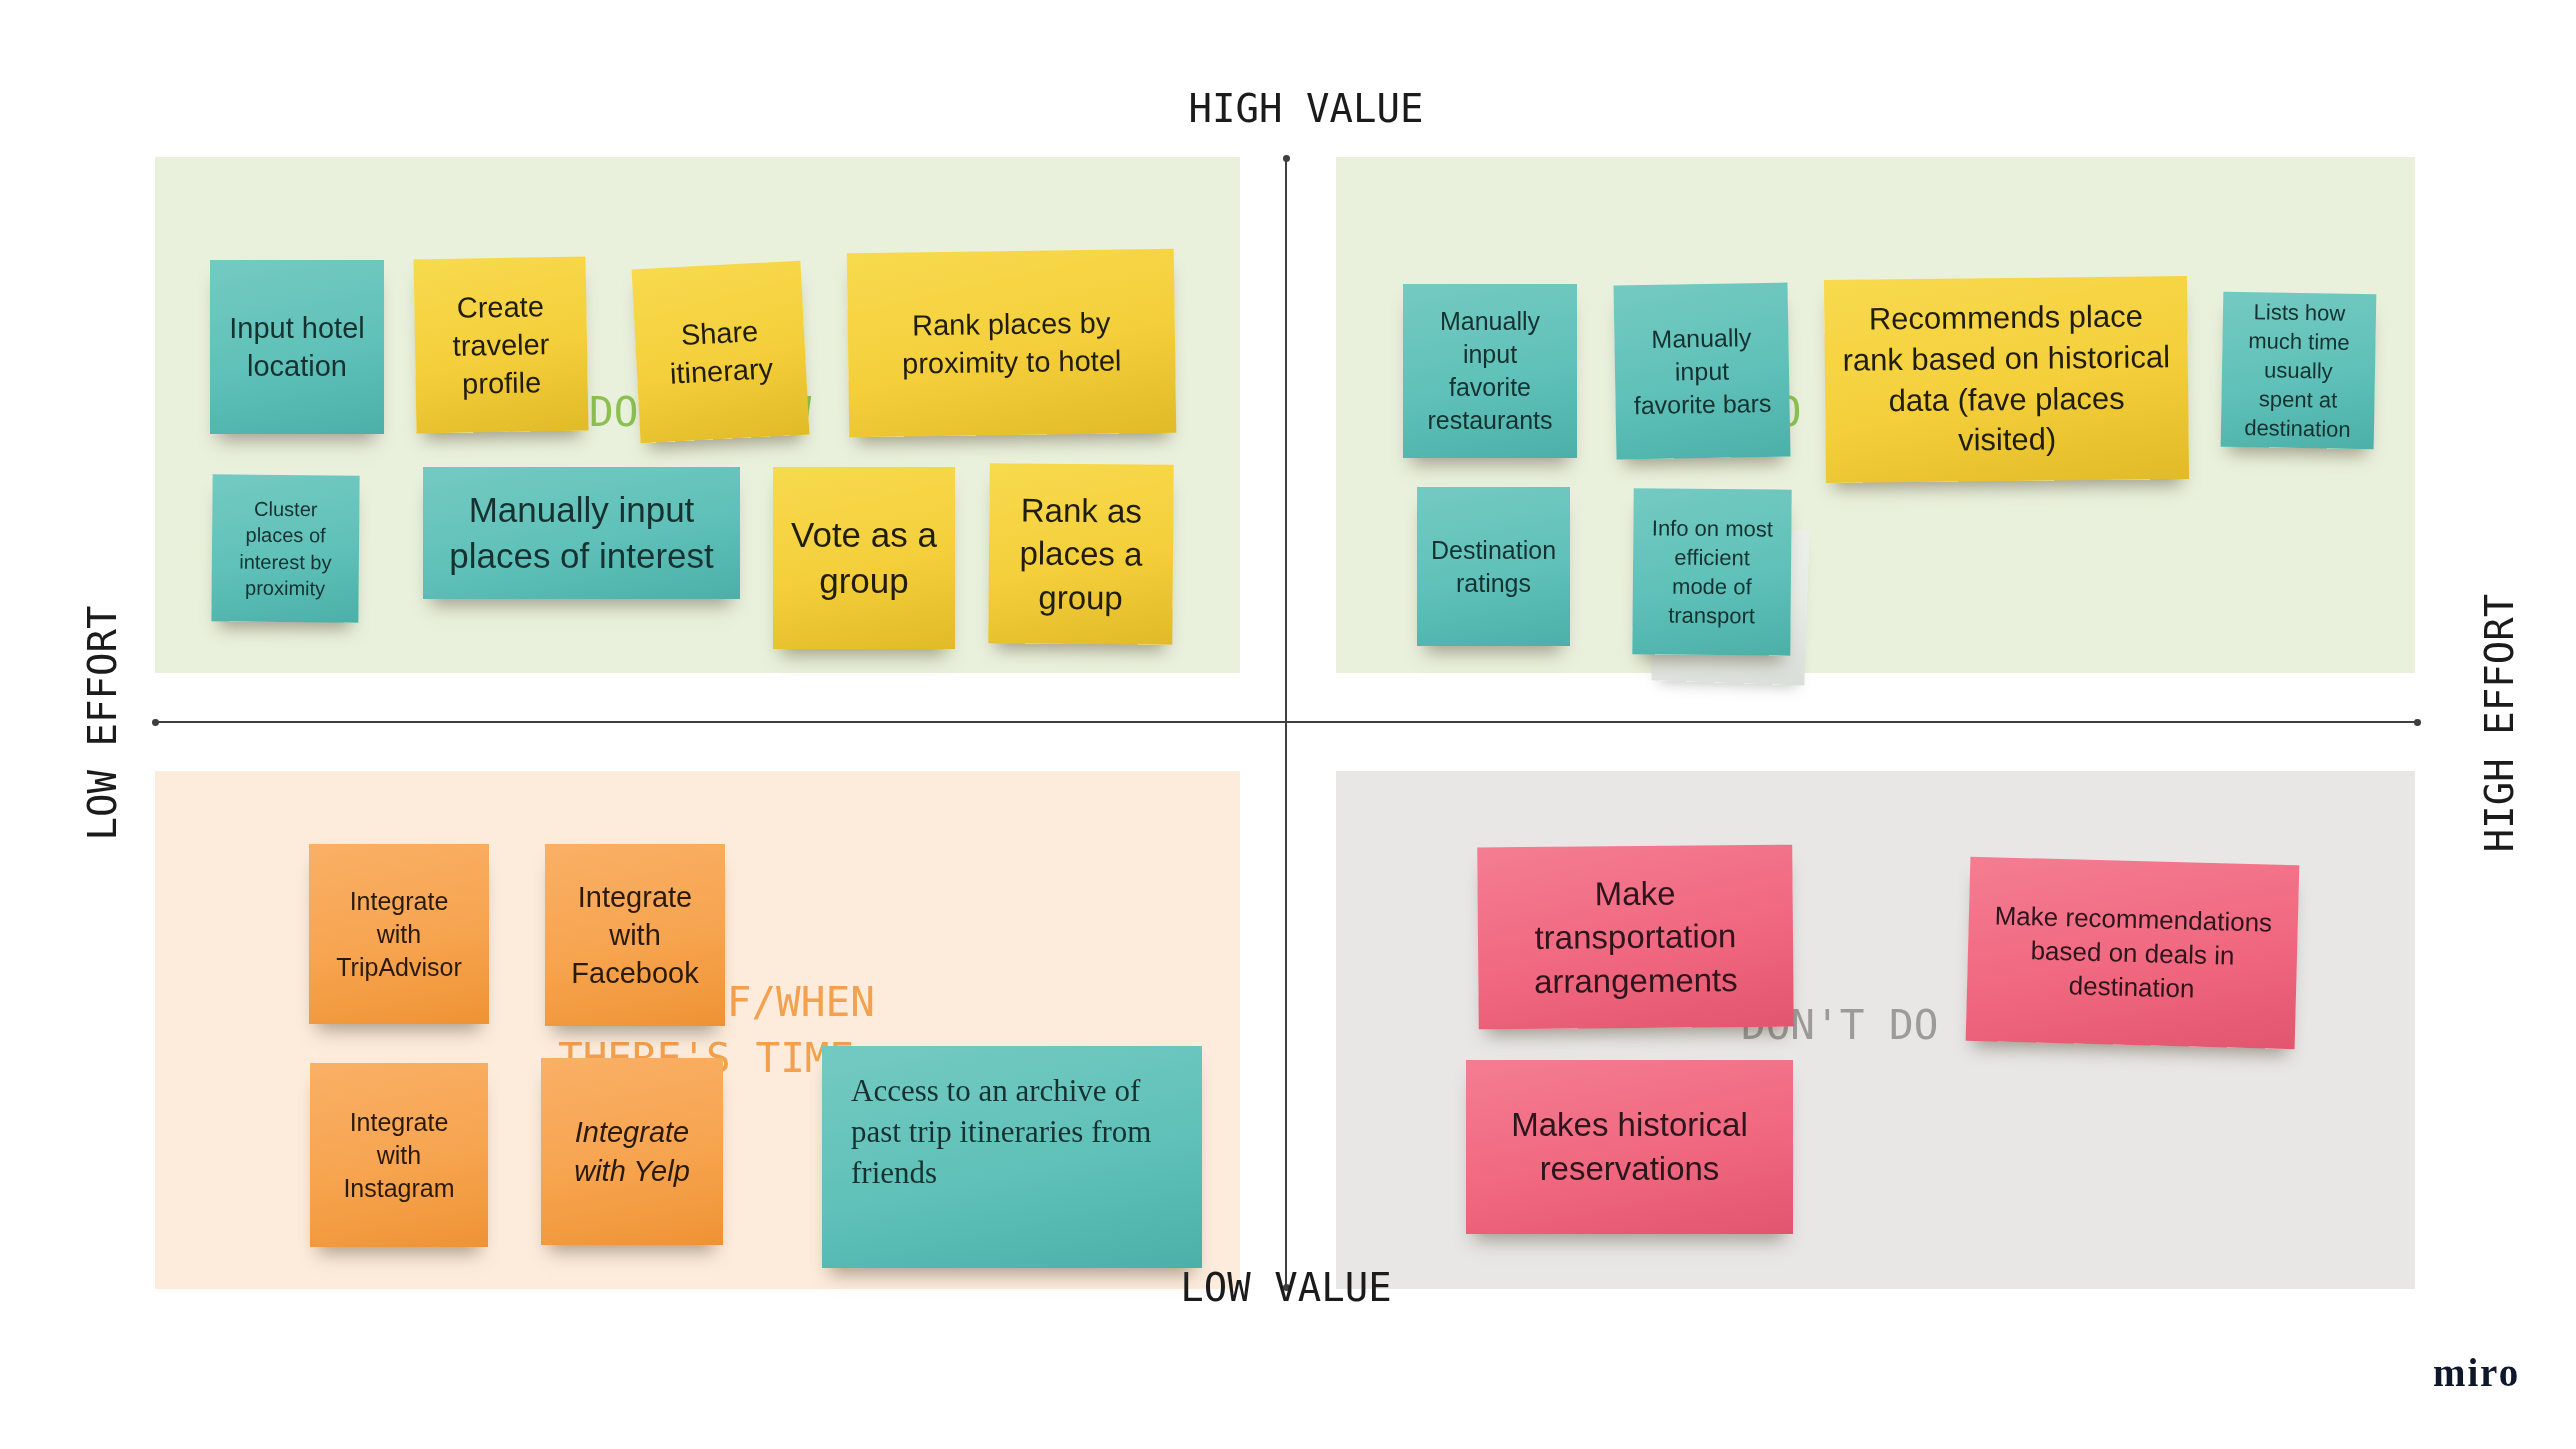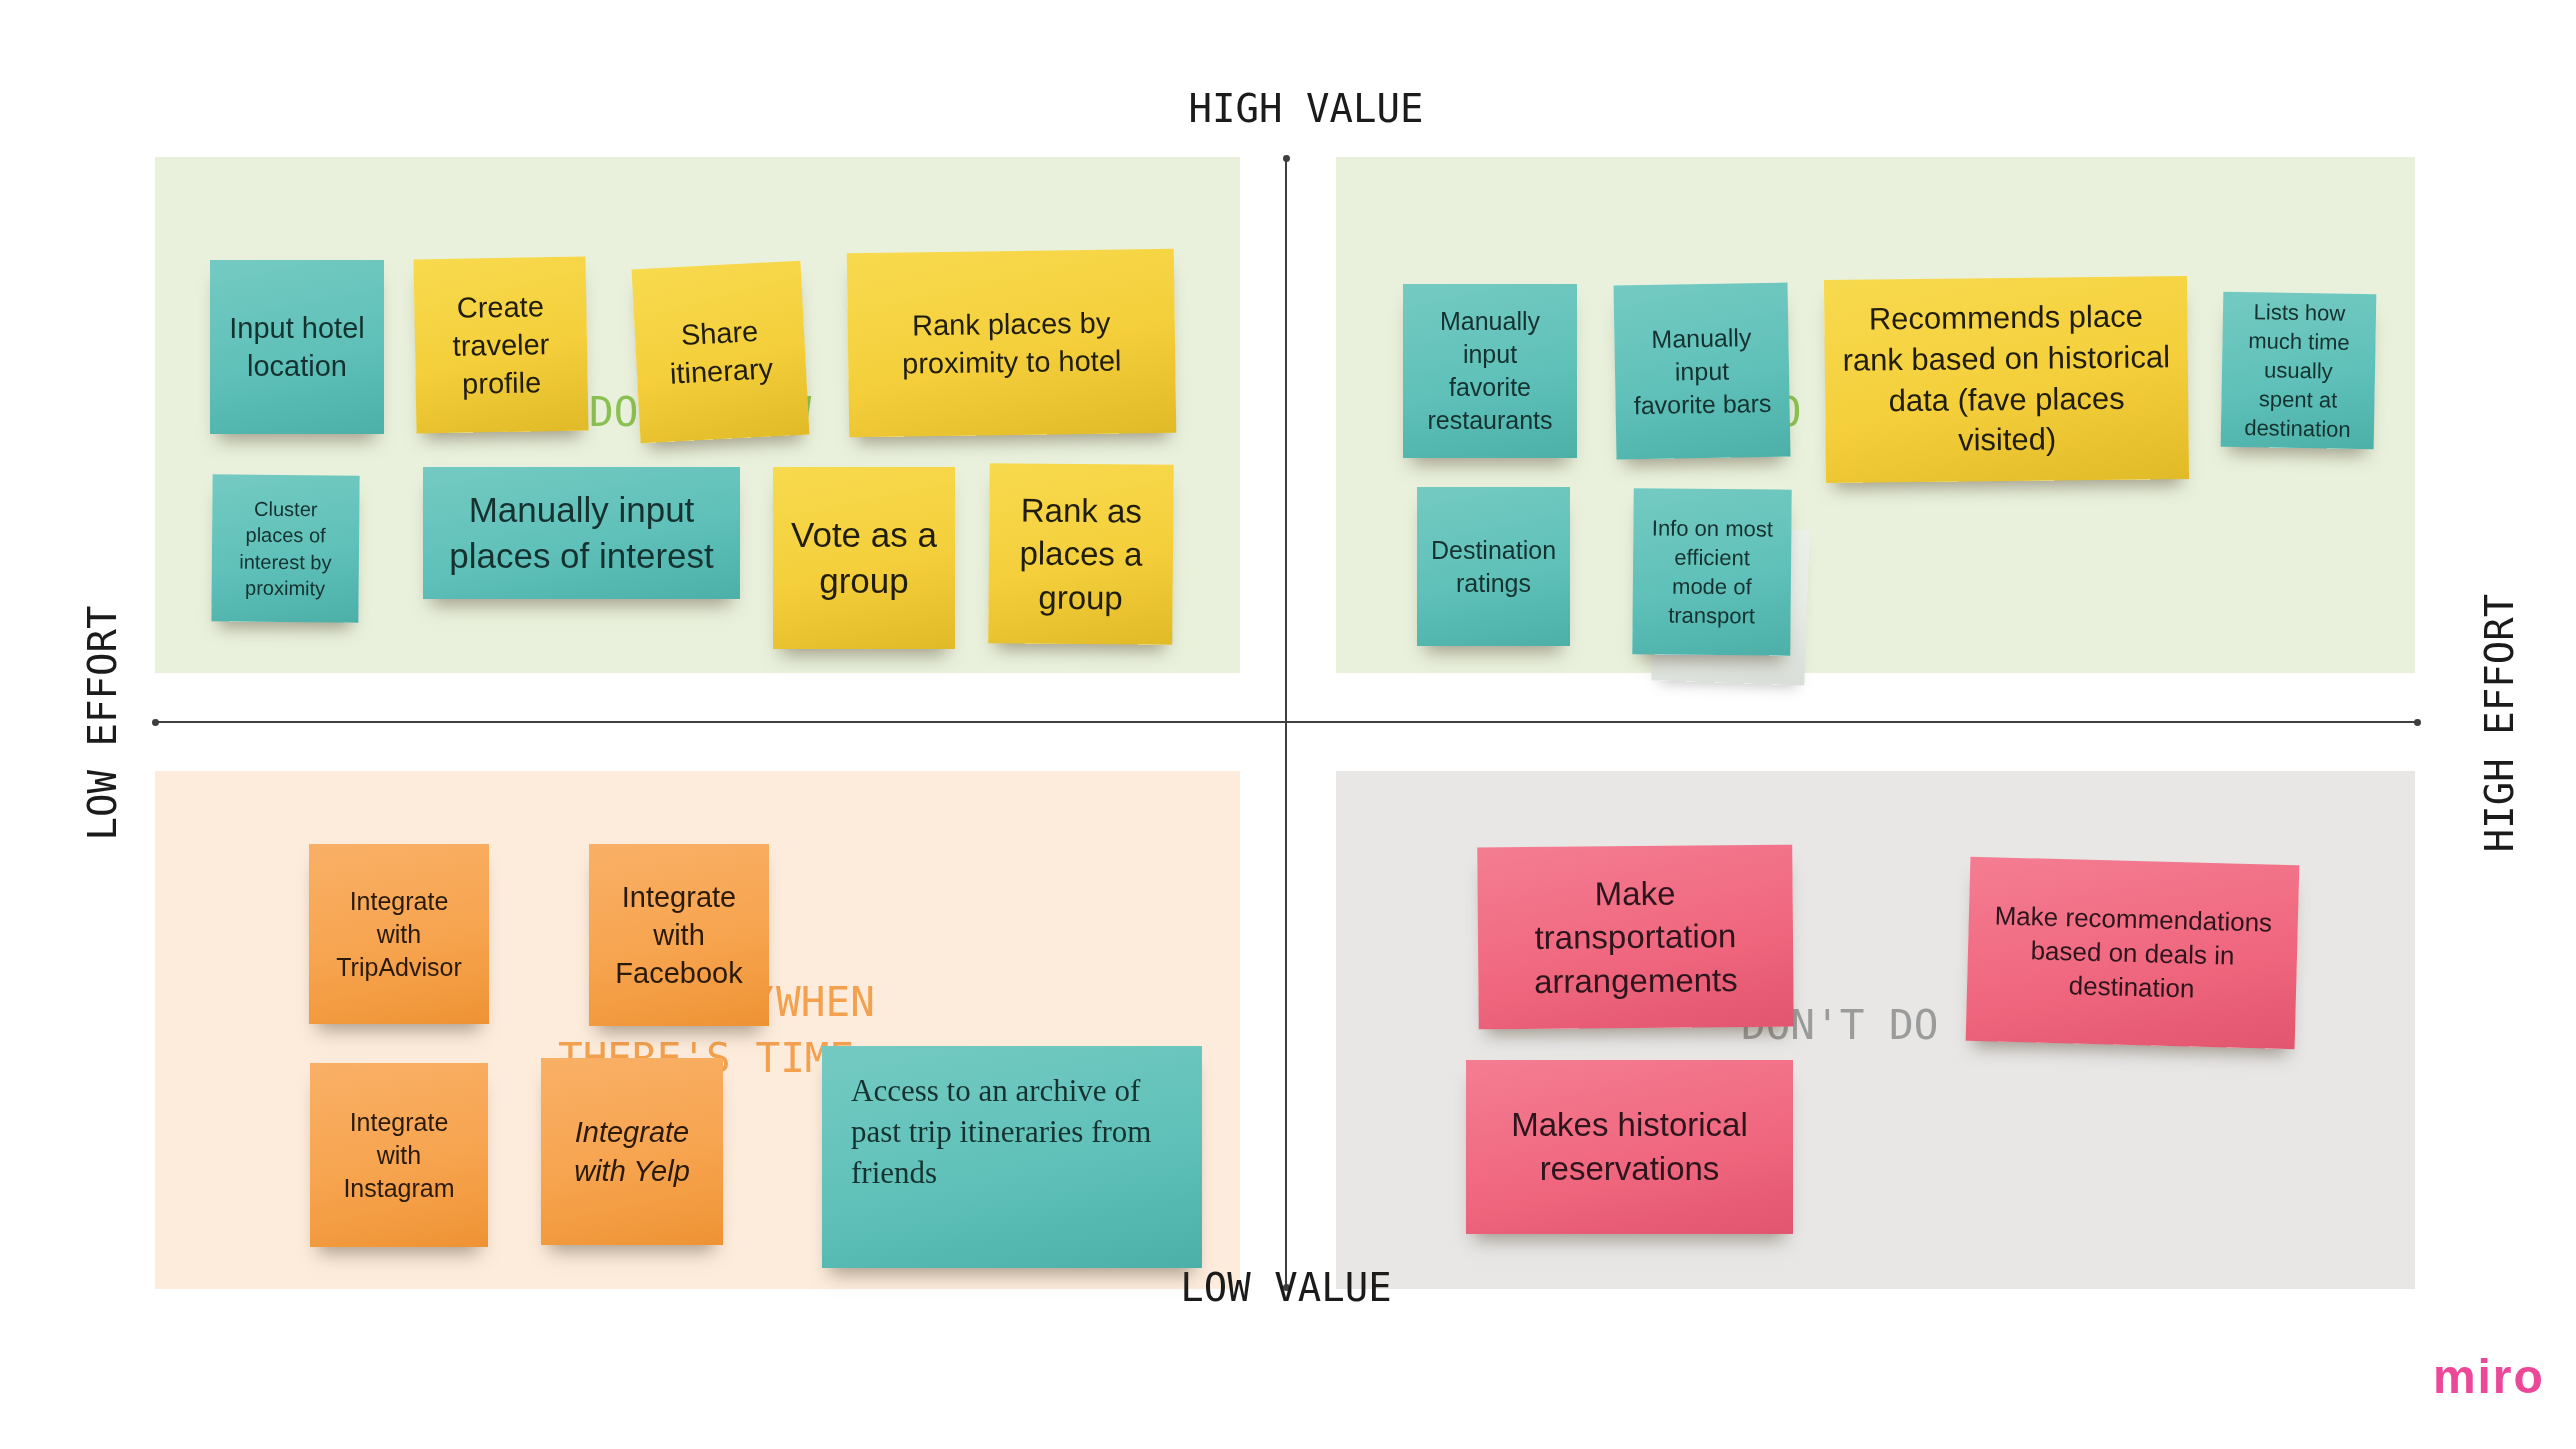--- a/index.html
+++ b/index.html
@@ -31,23 +31,23 @@
     position:absolute; z-index:2;
     display:flex; align-items:center; justify-content:center;
     text-align:center; padding:13.5px 15.5px; box-sizing:border-box;
     box-shadow:0 13.5px 17.4px -7.7px rgba(90,75,55,0.50);
     line-height:1.32; font-weight:400;
   }
   .sticky.left { align-items:flex-start; justify-content:flex-start; text-align:left; padding:25px 29px; }
   .sticky.ghost { box-shadow:0 9.7px 13.5px -7.7px rgba(90,90,90,0.35); }
   .watermark {
     position:absolute;
-    font-family:Liberation Sans, sans-serif;
-    font-weight:700; font-size:48px; letter-spacing:1.9px;
-    color:#ec4899; line-height:1;
+    font-family:Liberation Serif, serif;
+    font-weight:700; font-size:39px; letter-spacing:1.9px;
+    color:#0f172a; line-height:1;
   }
 </style>
 </head>
 <body>
 
 <div id="board">
 
   <div id="panel-layer">
       <div class="panel" style="left: 155px; top: 157px; width: 1085px; height: 516px; background: rgb(233, 241, 220);"></div>
       <div class="panel" style="left: 1336px; top: 157px; width: 1079px; height: 516px; background: rgb(233, 241, 220);"></div>
@@ -118,21 +118,21 @@
       </div>
       <div class="sticky ghost" style="left: 1654px; top: 528px; width: 153px; height: 155px; transform: rotate(2deg); font-size: 22px; color: rgb(102, 102, 102); background: linear-gradient(168deg, rgb(238, 241, 236) 0%, rgb(231, 236, 230) 55%, rgb(217, 222, 216) 100%);">
         <span></span>
       </div>
       <div class="sticky" style="left: 1633px; top: 489px; width: 158px; height: 166px; transform: rotate(0.5deg); font-size: 22px; color: rgb(22, 50, 48); background: linear-gradient(168deg, rgb(116, 202, 194) 0%, rgb(95, 193, 185) 55%, rgb(76, 176, 168) 100%);">
         <span>Info on most efficient mode of transport</span>
       </div>
       <div class="sticky" style="left: 309px; top: 844px; width: 180px; height: 180px; transform: rotate(0deg); font-size: 25px; color: rgb(42, 26, 12); background: linear-gradient(168deg, rgb(249, 176, 102) 0%, rgb(247, 164, 79) 55%, rgb(238, 147, 52) 100%);">
         <span>Integrate with TripAdvisor</span>
       </div>
-      <div class="sticky" style="left: 545px; top: 844px; width: 180px; height: 182px; transform: rotate(0deg); font-size: 29px; color: rgb(42, 26, 12); background: linear-gradient(168deg, rgb(249, 176, 102) 0%, rgb(247, 164, 79) 55%, rgb(238, 147, 52) 100%); margin-left: 44px;">
+      <div class="sticky" style="left: 545px; top: 844px; width: 180px; height: 182px; transform: rotate(0deg); font-size: 29px; color: rgb(42, 26, 12); background: linear-gradient(168deg, rgb(249, 176, 102) 0%, rgb(247, 164, 79) 55%, rgb(238, 147, 52) 100%);">
         <span>Integrate with Facebook</span>
       </div>
       <div class="sticky" style="left: 310px; top: 1063px; width: 178px; height: 184px; transform: rotate(0deg); font-size: 25px; color: rgb(42, 26, 12); background: linear-gradient(168deg, rgb(249, 176, 102) 0%, rgb(247, 164, 79) 55%, rgb(238, 147, 52) 100%);">
         <span>Integrate with Instagram</span>
       </div>
       <div class="sticky" style="left: 541px; top: 1058px; width: 182px; height: 187px; transform: rotate(0deg); font-size: 29px; color: rgb(42, 26, 12); background: linear-gradient(168deg, rgb(249, 176, 102) 0%, rgb(247, 164, 79) 55%, rgb(238, 147, 52) 100%); font-style: italic;">
         <span>Integrate with Yelp</span>
       </div>
       <div class="sticky left" style="left: 822px; top: 1046px; width: 380px; height: 222px; transform: rotate(0deg); font-size: 31px; color: rgb(22, 50, 48); background: linear-gradient(168deg, rgb(116, 202, 194) 0%, rgb(95, 193, 185) 55%, rgb(76, 176, 168) 100%); font-family: Liberation Serif, serif;">
         <span>Access to an archive of past trip itineraries from friends</span>

